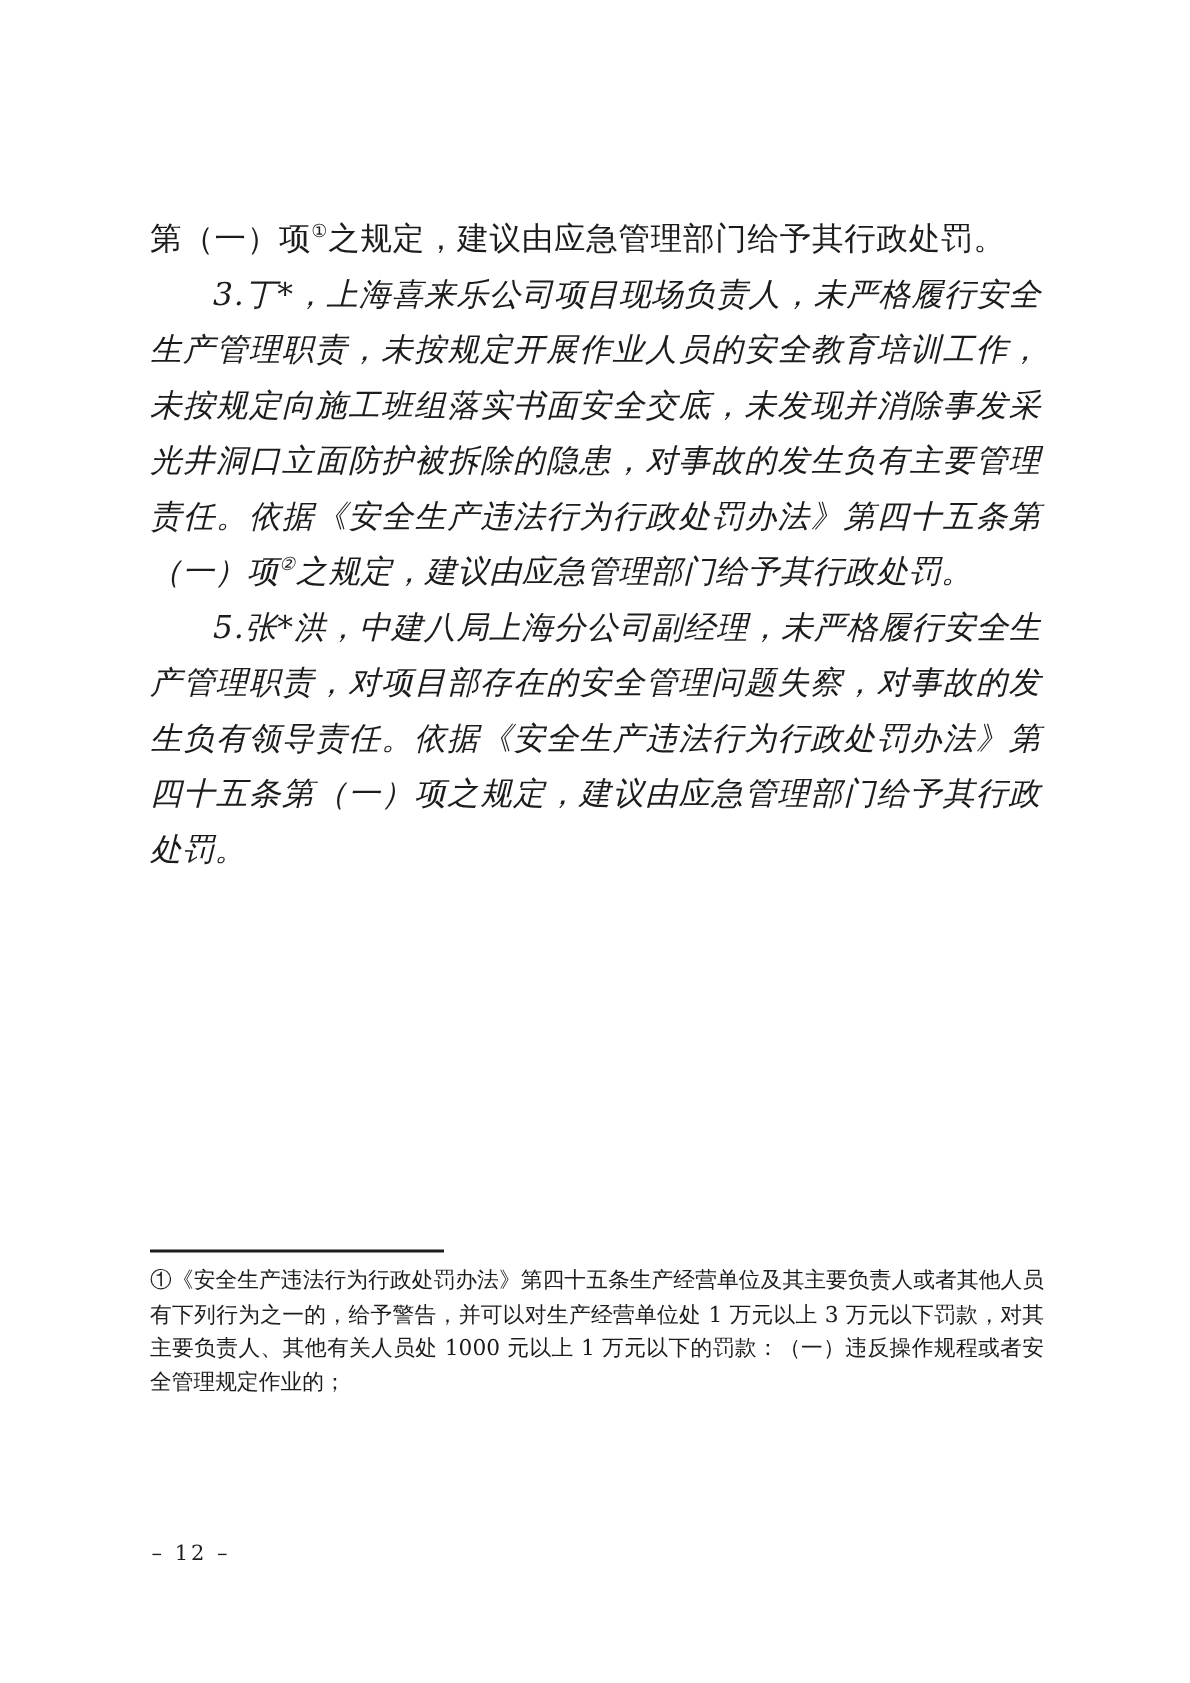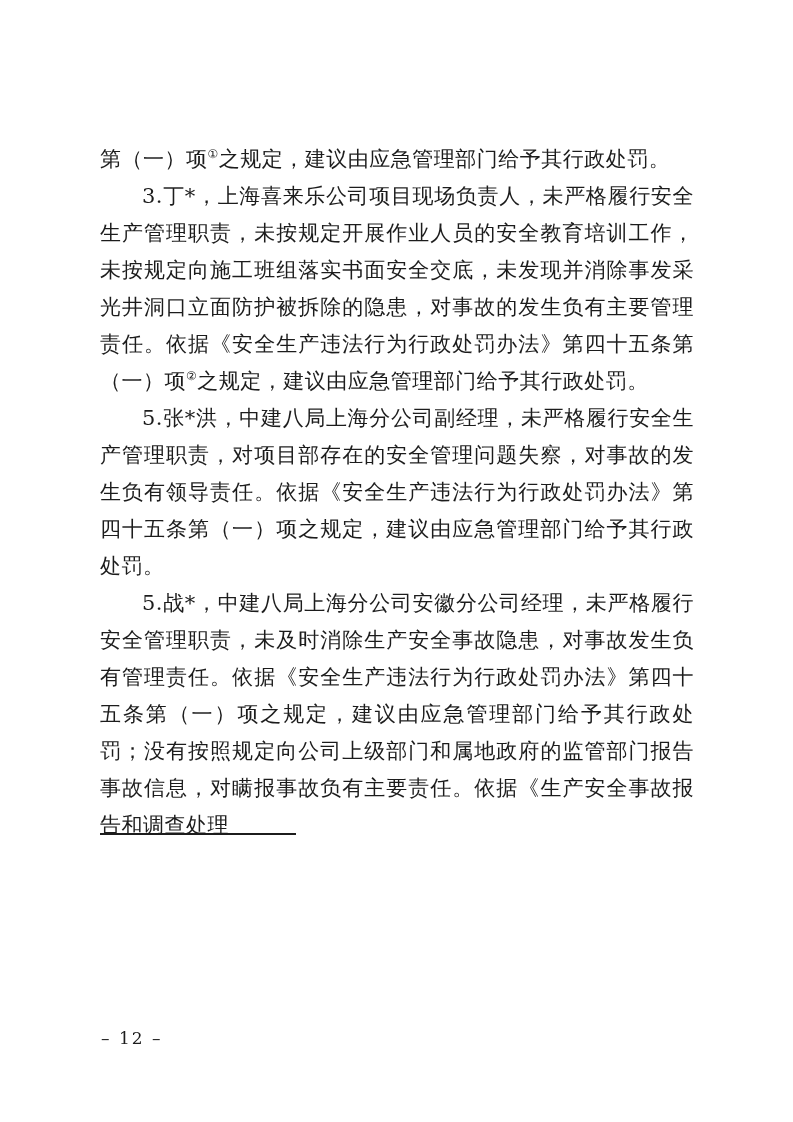--- a/index.html
+++ b/index.html
@@ -25,20 +25,21 @@
     line-height: 37px;
     text-align: justify;
     letter-spacing: 0.5px;
   }
   .body-text p {
     margin: 0;
     padding: 0;
   }
   .body-text p.indent {
     text-indent: 2em;
+    font-style: italic;
   }
   .body-text sup {
     font-size: 12px;
     line-height: 0;
     vertical-align: super;
   }
   .footnote-sep {
     position: absolute;
     left: 100px;
     top: 833px;
@@ -56,40 +57,40 @@
     text-align: justify;
   }
   .footnotes p {
     margin: 0;
     padding: 0;
   }
   .page-number {
     position: absolute;
     left: 101px;
     top: 1028px;
-    font-size: 17px;
+    font-size: 14px;
     letter-spacing: 2px;
     color: #1c1c1c;
   }
 </style>
 </head>
 <body>
 
 <div class="page">
 
   <div class="body-text">
     <p class="para"><span>第（一）项</span><sup>①</sup><span>之规定，建议由应急管理部门给予其行政处罚。</span></p>
 
     <p class="para indent"><span>3.丁*，上海喜来乐公司项目现场负责人，未严格履行安全生产管理职责，未按规定开展作业人员的安全教育培训工作，未按规定向施工班组落实书面安全交底，未发现并消除事发采光井洞口立面防护被拆除的隐患，对事故的发生负有主要管理责任。依据《安全生产违法行为行政处罚办法》第四十五条第（一）项</span><sup>②</sup><span>之规定，建议由应急管理部门给予其行政处罚。</span></p>
 
     <p class="para indent">5.张*洪，中建八局上海分公司副经理，未严格履行安全生产管理职责，对项目部存在的安全管理问题失察，对事故的发生负有领导责任。依据《安全生产违法行为行政处罚办法》第四十五条第（一）项之规定，建议由应急管理部门给予其行政处罚。</p>
 
-    <p class="para indent">5.战*，中建八局上海分公司安徽分公司经理，未严格履行安全管理职责，未及时消除生产安全事故隐患，对事故发生负有管理责任。依据《安全生产违法行为行政处罚办法》第四十五条第（一）项之规定，建议由应急管理部门给予其行政处罚；没有按照规定向公司上级部门和属地政府的监管部门报告事故信息，对瞒报事故负有主要责任。依据《生产安全事故报告和调查处理</p>
   </div>
 
   <div class="footnote-sep"></div>
 
   <div class="footnotes">
+    <p><span>①</span><span>《安全生产违法行为行政处罚办法》第四十五条生产经营单位及其主要负责人或者其他人员有下列行为之一的，给予警告，并可以对生产经营单位处 1 万元以上 3 万元以下罚款，对其主要负责人、其他有关人员处 1000 元以上 1 万元以下的罚款：（一）违反操作规程或者安全管理规定作业的；</span></p>
   </div>
 
   <div class="page-number">– 12 –</div>
 
 </div>
 
 </body></html>

